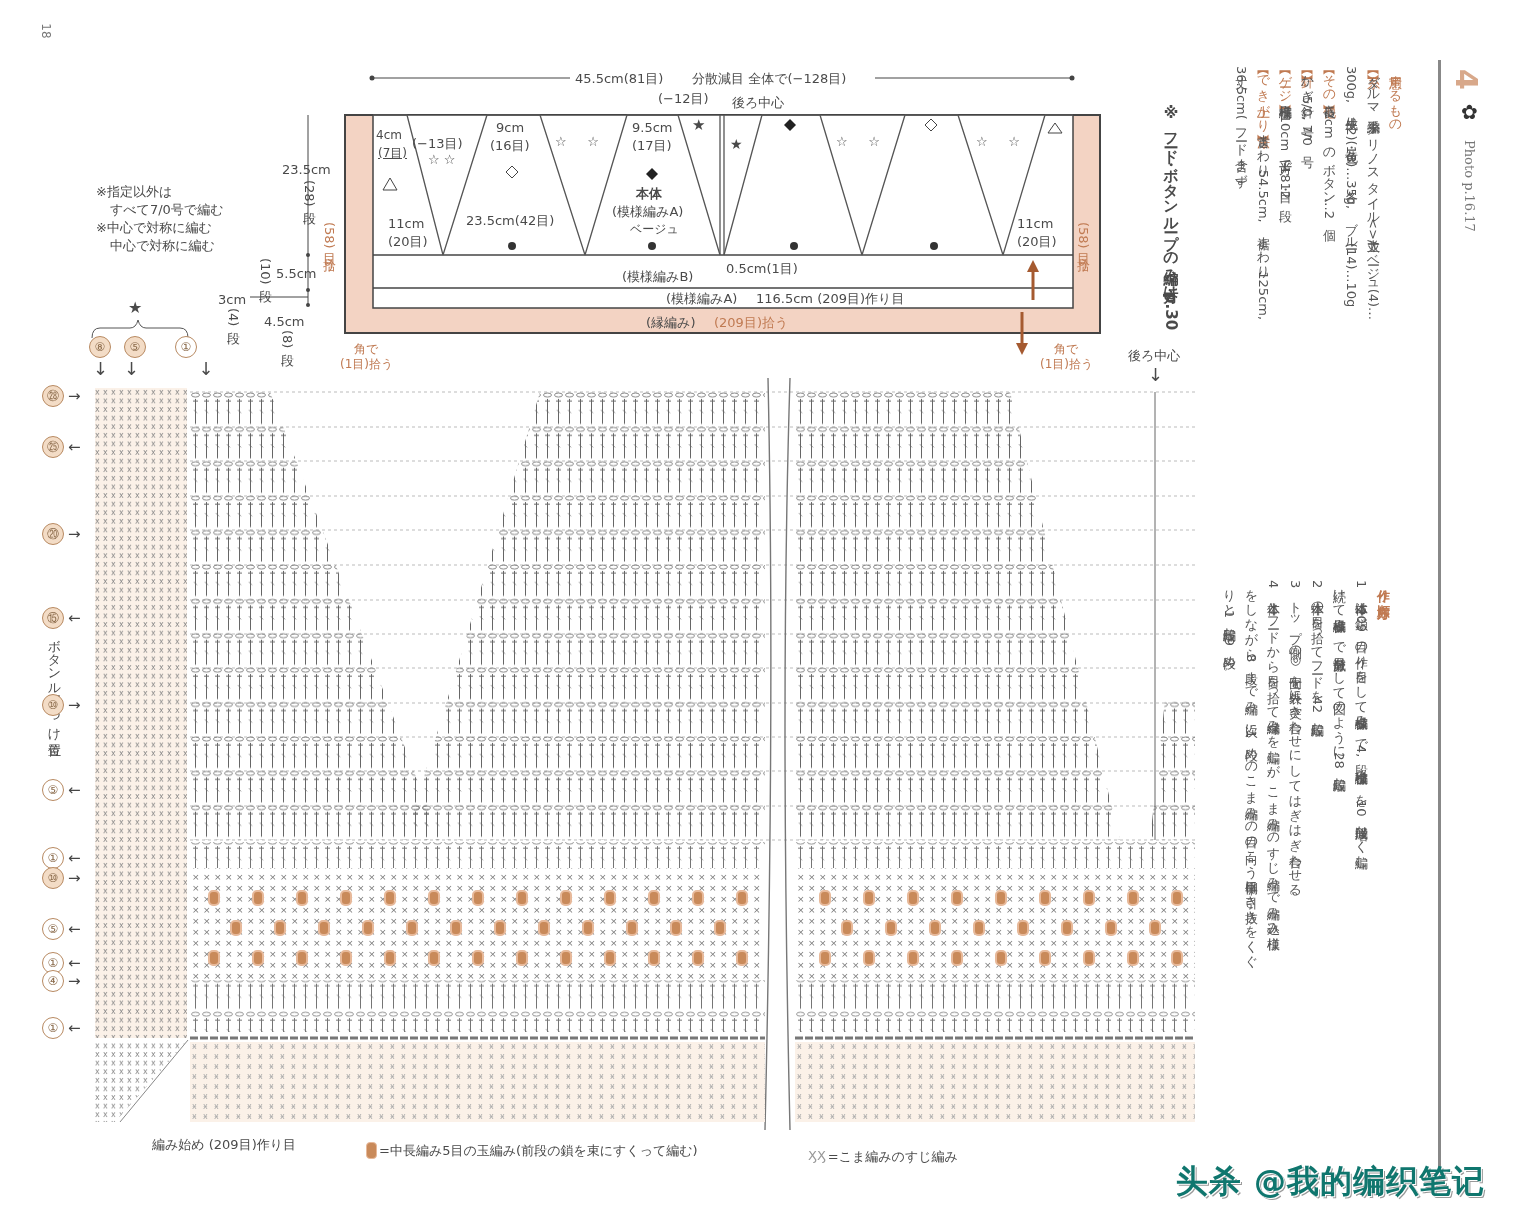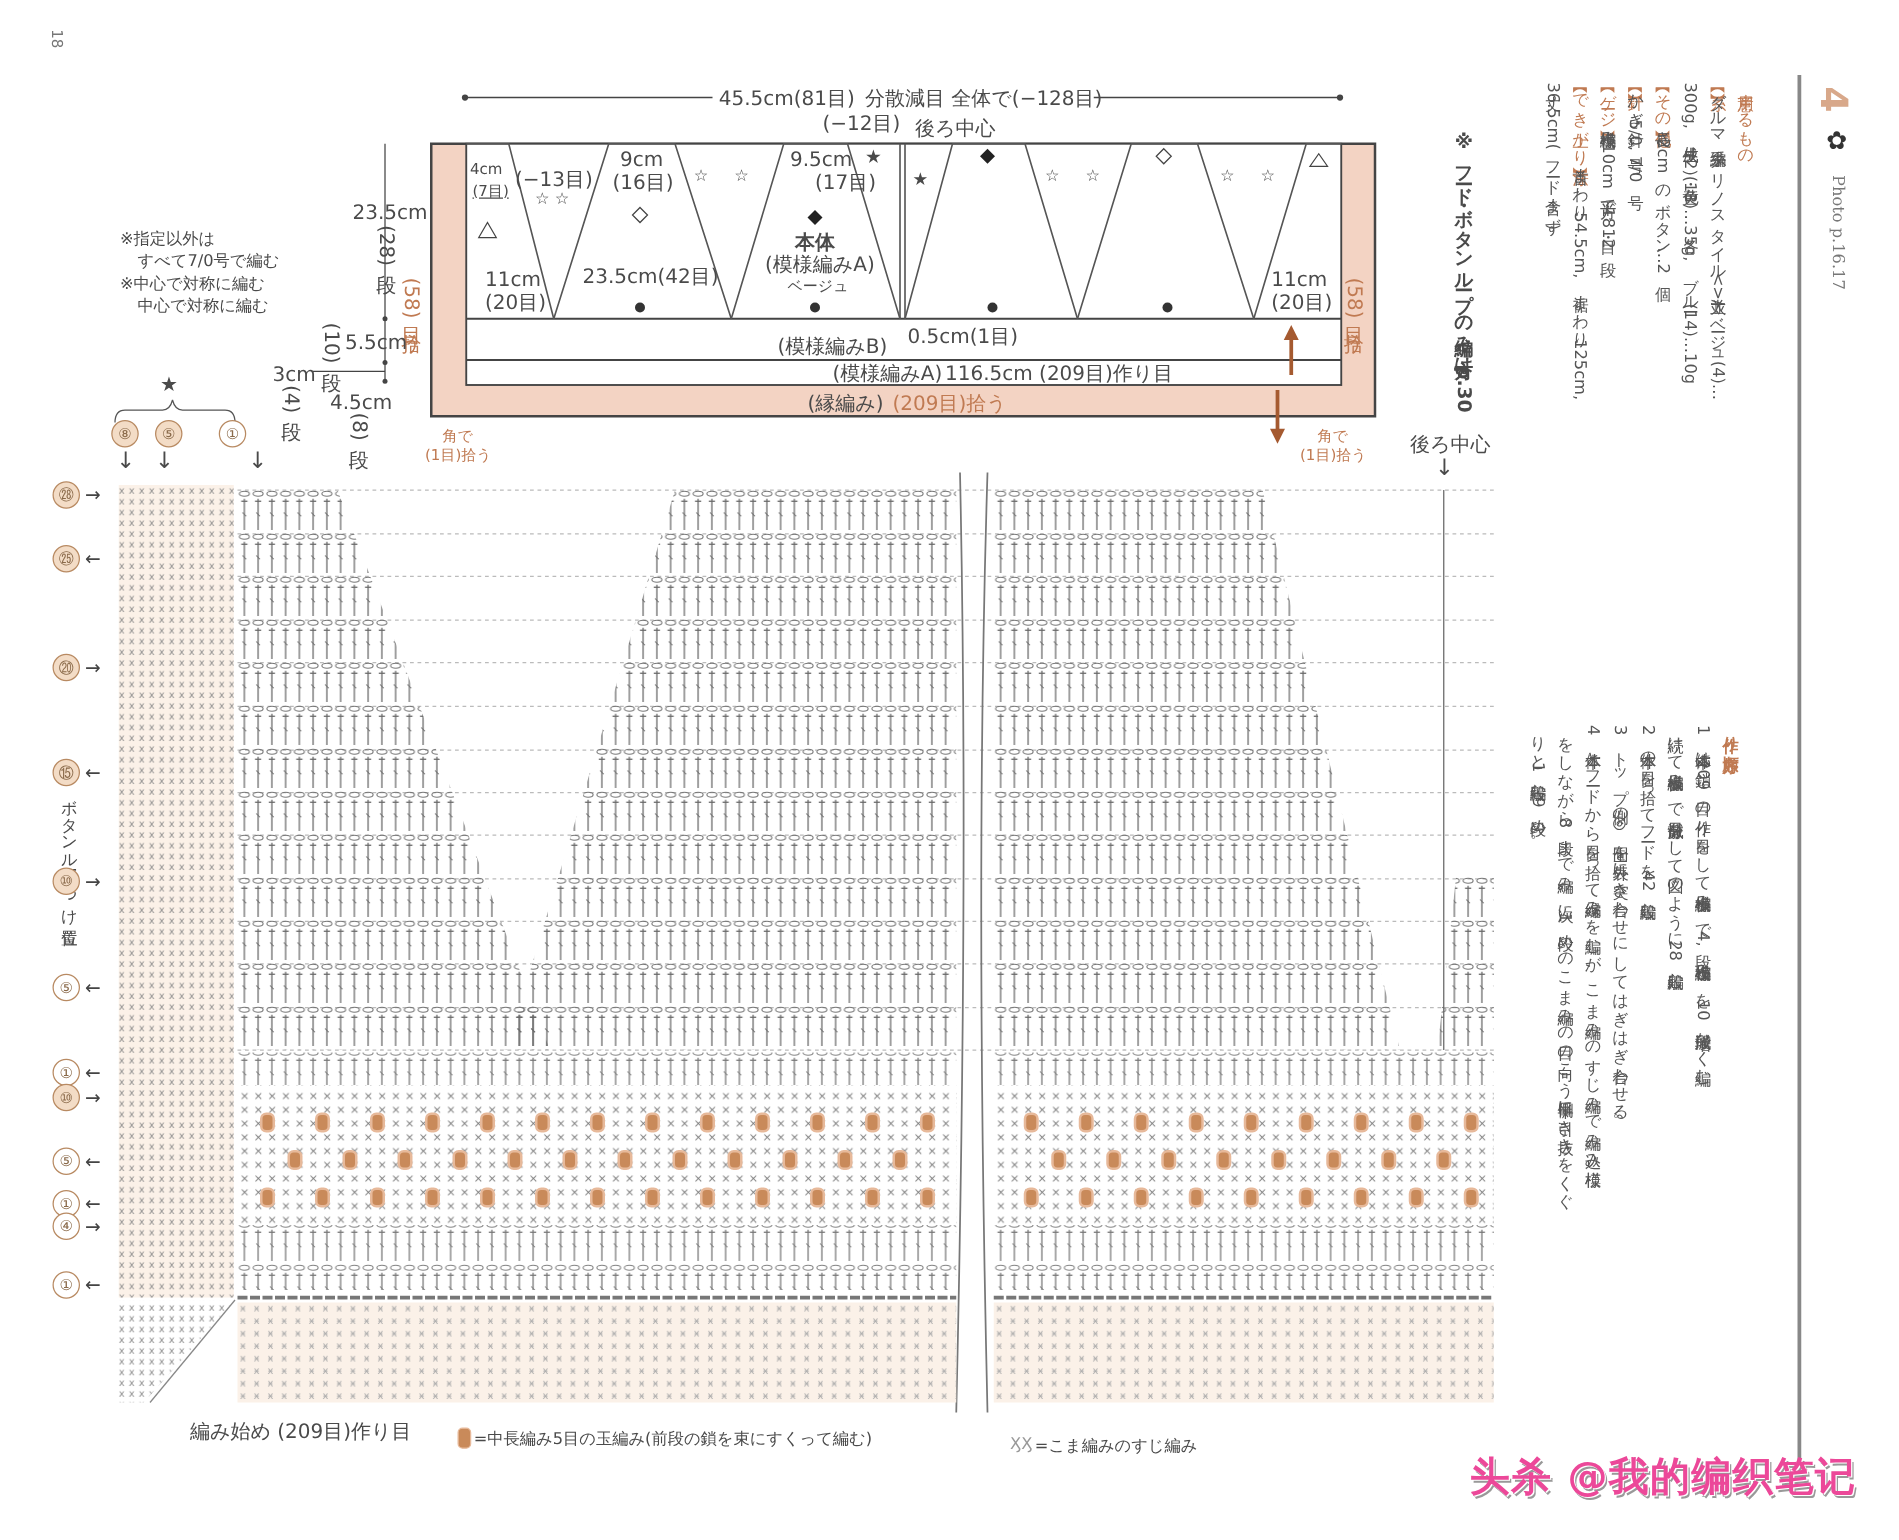--- a/index.html
+++ b/index.html
@@ -1,31 +1,31 @@
 <!DOCTYPE html>
 <html><head>
 <meta charset="utf-8">
 <style>
   html,body{margin:0;padding:0;background:#fff;}
   body{width:1519px;height:1232px;position:relative;overflow:hidden;font-family:"DejaVu Sans",sans-serif;color:#4a4a4a;}
   .abs{position:absolute;}
-  .txt{font-size:16px;line-height:15px;white-space:nowrap;}
+  .txt{font-size:13px;line-height:15px;white-space:nowrap;}
   .orange{color:#c07a52;}
   .small{font-size:12px;}
   .vert{writing-mode:vertical-rl;white-space:nowrap;}
   .pagenum{left:38px;top:24px;font-size:12px;color:#777;transform:rotate(90deg);}
   
   .schem{left:0;top:0;width:1519px;height:1232px;}
   .peach{fill:#f3d3c3;}
   .circle-num{display:inline-flex;width:20px;height:20px;border-radius:50%;align-items:center;justify-content:center;font-size:12px;color:#8a6a4a;border:1px solid #b88a62;background:#f3dcc6;}
   .circle-num.light{background:#fff;}
   .row-label{display:flex;align-items:center;gap:4px;}
   .arrow{font-size:15px;color:#444;}
   .legend{font-size:13px;}
-  .watermark{right:34px;top:1160px;font-size:32px;font-weight:bold;color:#ec4899;letter-spacing:1px;text-shadow:1px 1px 0 #fff,2px 2px 0 #999;}
+  .watermark{right:34px;top:1160px;font-size:32px;font-weight:bold;color:#0f766e;letter-spacing:1px;text-shadow:1px 1px 0 #fff,2px 2px 0 #999;}
   .right-col{font-size:13px;line-height:22px;color:#555;}
   .big4{font-size:30px;color:#d8a88a;font-weight:bold;}
 </style>
 </head>
 <body>
 
 <div class="abs pagenum">18</div>
 
 <svg class="abs schem" width="1519" height="1232" viewBox="0 0 1519 1232">
 
@@ -223,21 +223,21 @@
 <div class="abs txt" style="left:732px;top:95px;">後ろ中心</div>
 
 <div class="abs txt small" style="left:376px;top:128px;">4cm</div>
 <div class="abs txt small" style="left:378px;top:146px;text-decoration:underline;">(7目)</div>
 <div class="abs txt" style="left:412px;top:124px;margin-top:12px;">(−13目)</div>
 <div class="abs" style="left:428px;top:152px;font-size:13px;">☆ ☆</div>
 <div class="abs txt" style="left:496px;top:120px;">9cm</div>
 <div class="abs txt" style="left:490px;top:138px;">(16目)</div>
 <div class="abs" style="left:555px;top:134px;font-size:13px;">☆&nbsp;&nbsp;&nbsp;&nbsp;&nbsp;☆</div>
 <div class="abs txt" style="left:632px;top:120px;">9.5cm</div>
-<div class="abs txt" style="left:632px;top:138px;margin-left:20px;">(17目)</div>
+<div class="abs txt" style="left:632px;top:138px;">(17目)</div>
 <div class="abs txt" style="left:636px;top:186px;font-weight:bold;">本体</div>
 <div class="abs txt" style="left:612px;top:204px;">(模様編みA)</div>
 <div class="abs txt small" style="left:630px;top:222px;">ベージュ</div>
 <div class="abs" style="left:730px;top:136px;font-size:14px;">★</div>
 <div class="abs" style="left:836px;top:134px;font-size:13px;">☆&nbsp;&nbsp;&nbsp;&nbsp;&nbsp;☆</div>
 <div class="abs" style="left:976px;top:134px;font-size:13px;">☆&nbsp;&nbsp;&nbsp;&nbsp;&nbsp;☆</div>
 
 <div class="abs txt" style="left:388px;top:216px;">11cm</div>
 <div class="abs txt" style="left:388px;top:234px;">(20目)</div>
 <div class="abs txt" style="left:466px;top:213px;">23.5cm(42目)</div>

